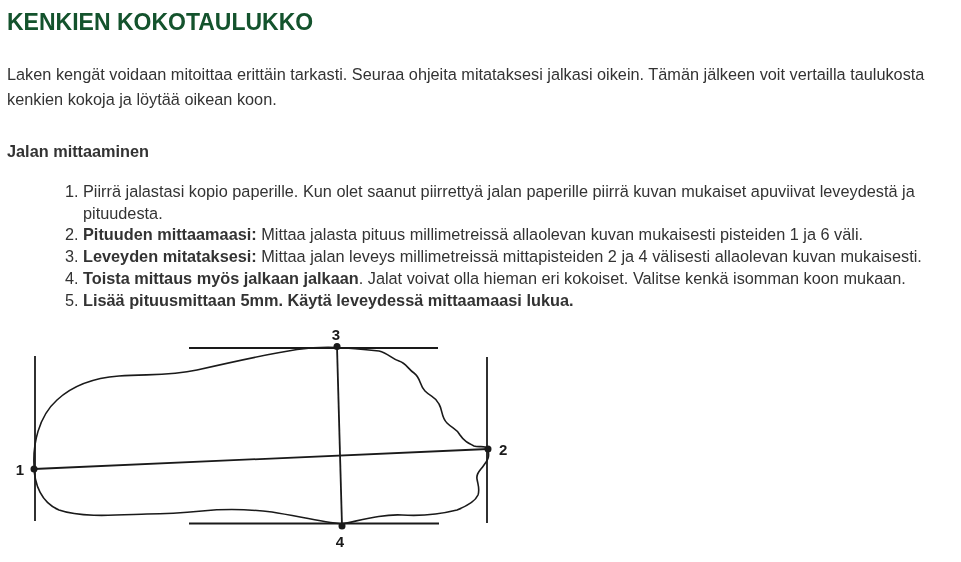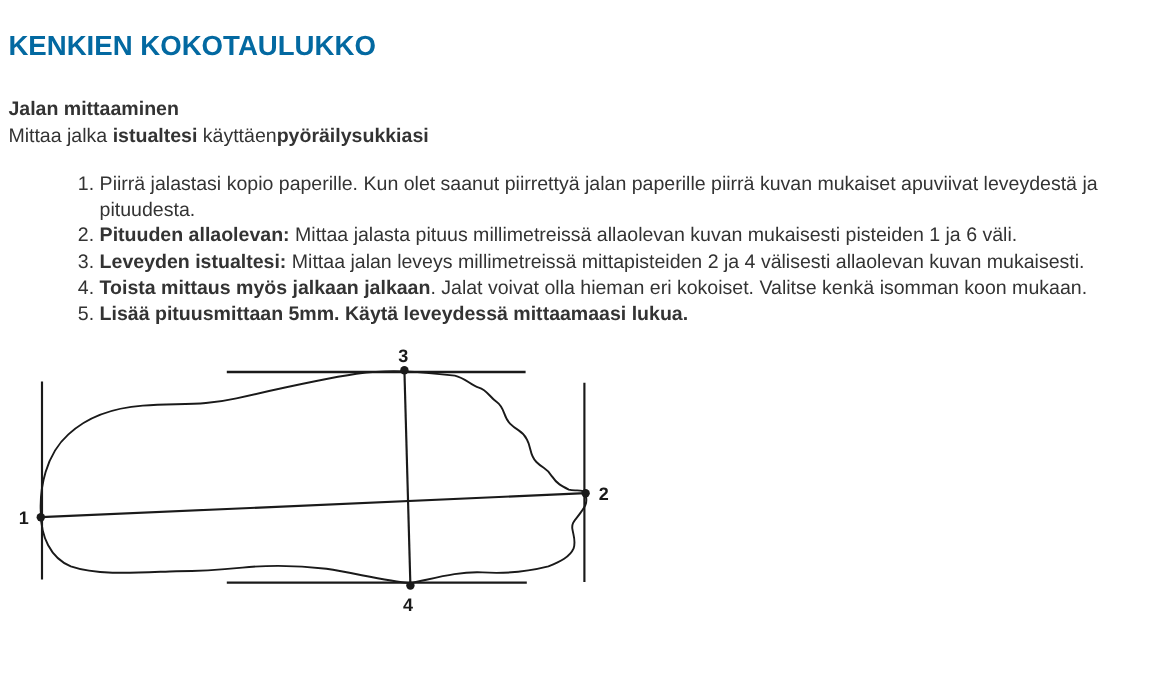--- a/index.html
+++ b/index.html
@@ -5,23 +5,22 @@
   * { margin: 0; padding: 0; box-sizing: border-box; }
   html, body { background: #ffffff; }
   body {
     width: 961px; height: 562px;
     font-family: "Liberation Sans", "DejaVu Sans", sans-serif;
     color: #333333;
     overflow: hidden;
   }
   .page { padding: 8px 0 0 7px; width: 961px; }
   h1.page-title {
-    font-size: 23px; font-weight: 700; color: #0369a1;
+    font-size: 23px; font-weight: 700; color: #14532d;
     line-height: 28px;
-    margin-top: 16px;
   }
   p.intro {
     margin-top: 26px;
     font-size: 16.3px; line-height: 25px;
     width: 930px;
   }
   .measuring { margin-top: 28px; font-size: 16.3px; line-height: 22px; }
   .measuring .head { font-weight: 700; }
   .b { font-weight: 700; }
   ol.instructions {
@@ -38,30 +37,30 @@
   }
   svg .ln { stroke: #1a1a1a; fill: none; }
 </style>
 </head>
 <body>
 
 <div class="page">
 
   <h1 class="page-title">KENKIEN KOKOTAULUKKO</h1>
 
+  <p class="intro">Laken kengät voidaan mitoittaa erittäin tarkasti. Seuraa ohjeita mitataksesi jalkasi oikein. Tämän jälkeen voit vertailla taulukosta kenkien kokoja ja löytää oikean koon.</p>
 
   <div class="measuring">
     <div class="head">Jalan mittaaminen</div>
-    <div><span>Mittaa jalka </span><span class="b">istualtesi</span><span> käyttäen</span><span class="b">pyöräilysukkiasi</span></div>
   </div>
 
   <ol class="instructions">
     <li><span class="b"></span><span>Piirrä jalastasi kopio paperille. Kun olet saanut piirrettyä jalan paperille piirrä kuvan mukaiset apuviivat leveydestä ja pituudesta.</span></li>
-    <li><span class="b">Pituuden allaolevan:</span><span> Mittaa jalasta pituus millimetreissä allaolevan kuvan mukaisesti pisteiden 1 ja 6 väli.</span></li>
-    <li><span class="b">Leveyden istualtesi:</span><span> Mittaa jalan leveys millimetreissä mittapisteiden 2 ja 4 välisesti allaolevan kuvan mukaisesti.</span></li>
+    <li><span class="b">Pituuden mittaamaasi:</span><span> Mittaa jalasta pituus millimetreissä allaolevan kuvan mukaisesti pisteiden 1 ja 6 väli.</span></li>
+    <li><span class="b">Leveyden mitataksesi:</span><span> Mittaa jalan leveys millimetreissä mittapisteiden 2 ja 4 välisesti allaolevan kuvan mukaisesti.</span></li>
     <li><span class="b">Toista mittaus myös jalkaan jalkaan</span><span>. Jalat voivat olla hieman eri kokoiset. Valitse kenkä isomman koon mukaan.</span></li>
     <li><span class="b">Lisää pituusmittaan 5mm. Käytä leveydessä mittaamaasi lukua.</span><span></span></li>
   </ol>
 
   <div class="diagram-wrap">
     <svg width="520" height="230" viewBox="0 0 520 230">
 
       <path class="ln" stroke-width="1.6" d="M 27 140
            C 26 120, 31 92, 50 75
            C 65 61, 85 53, 112 51

